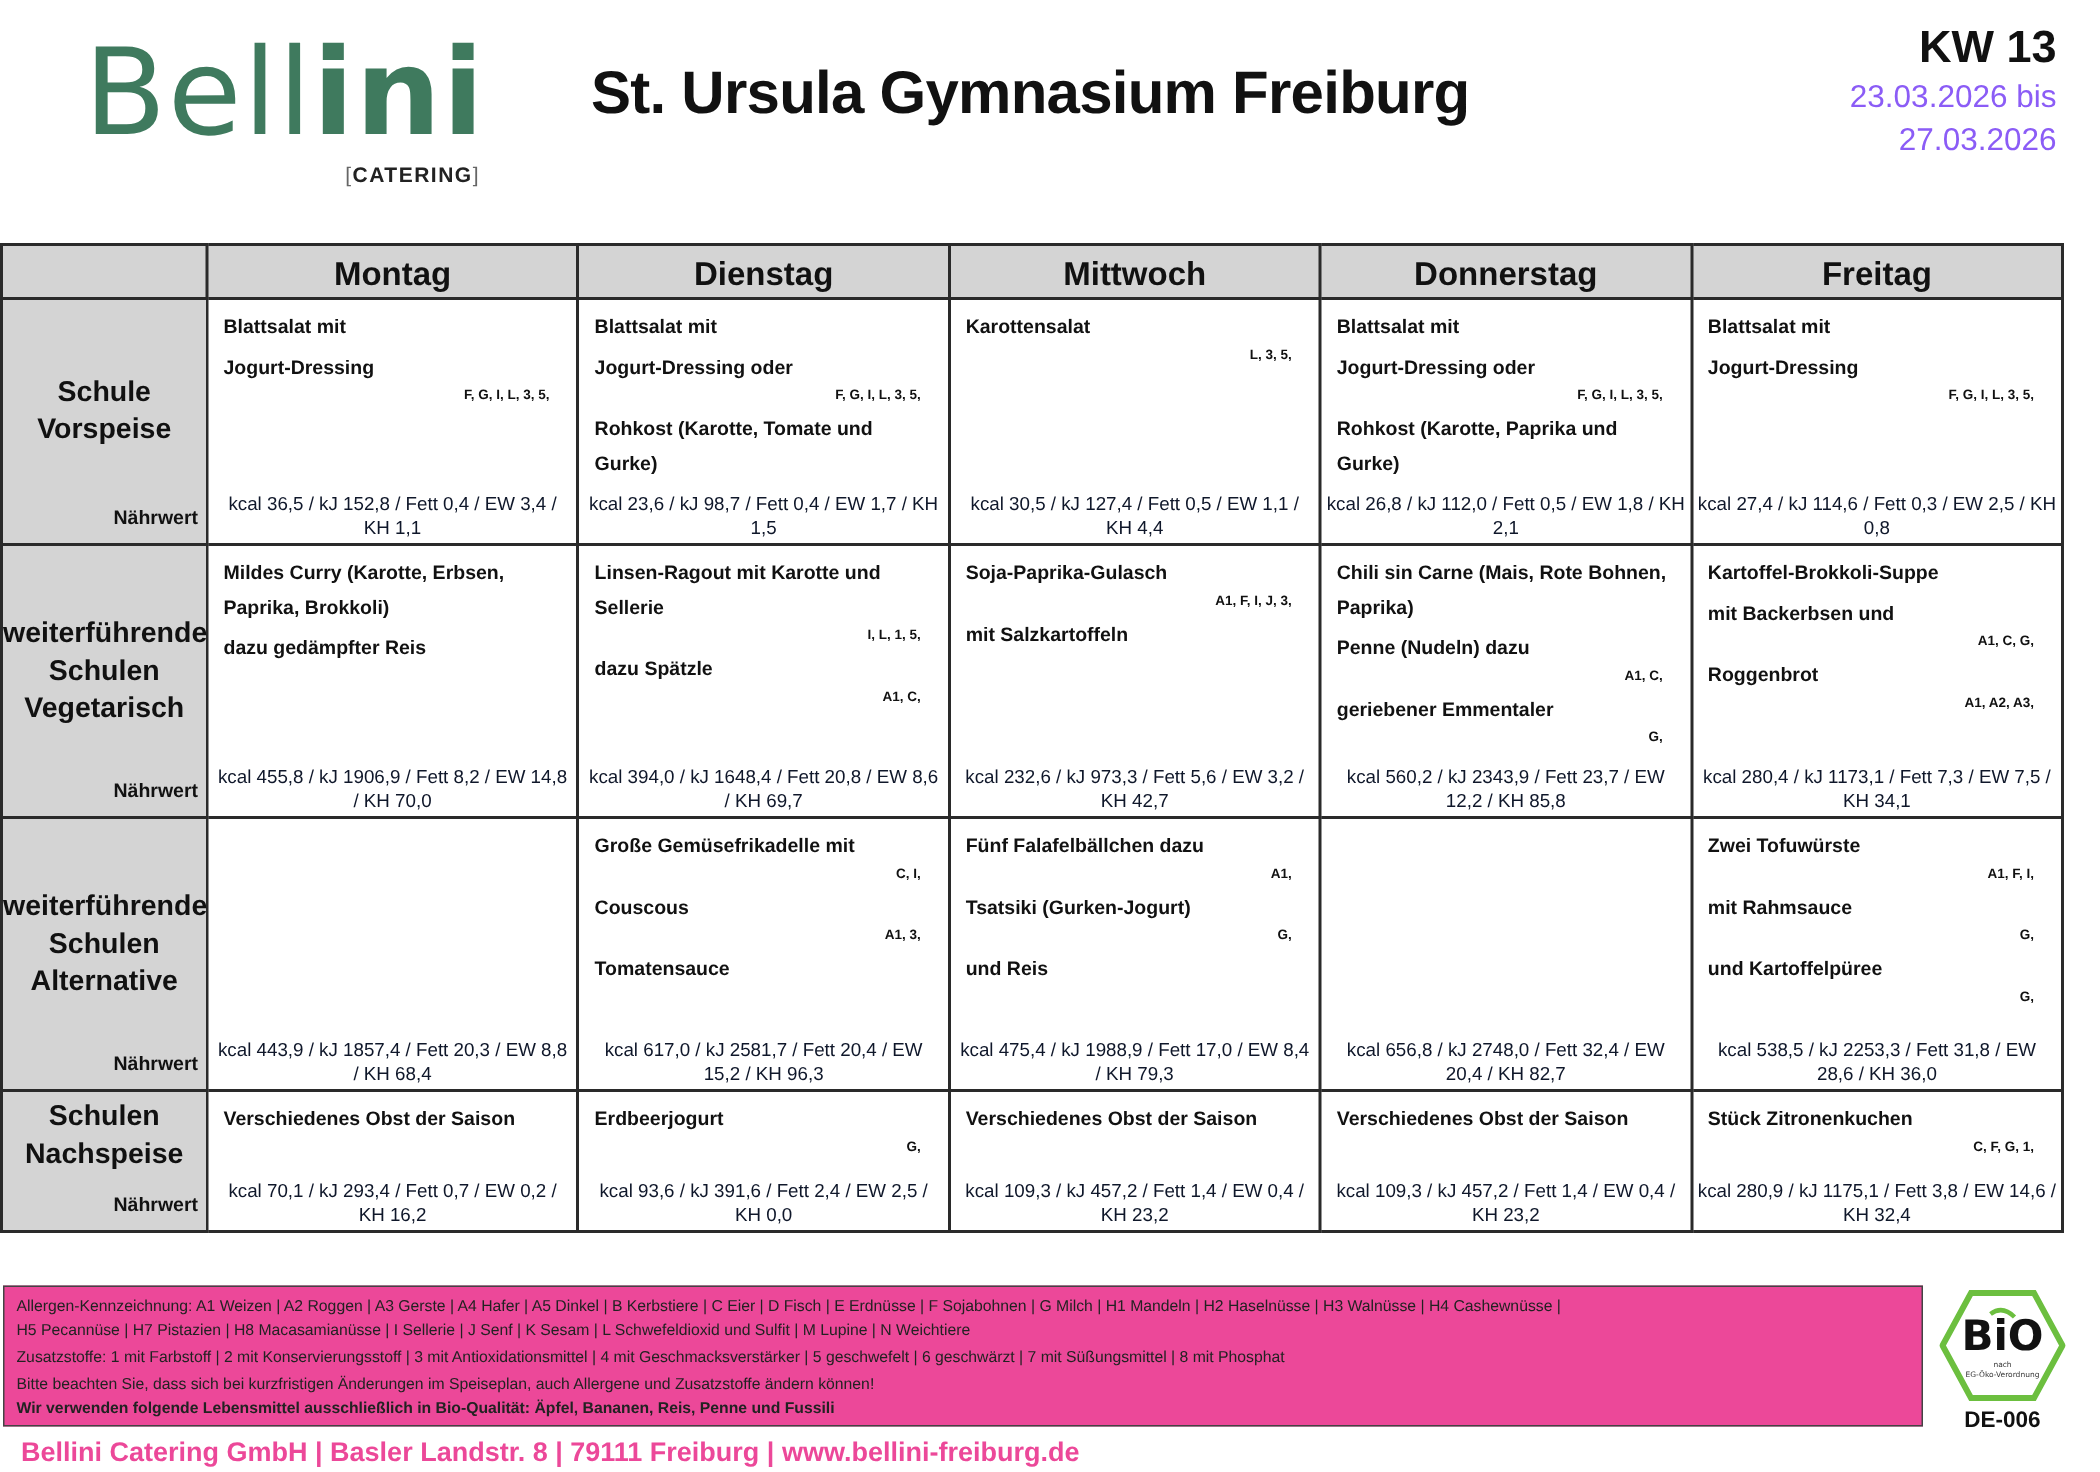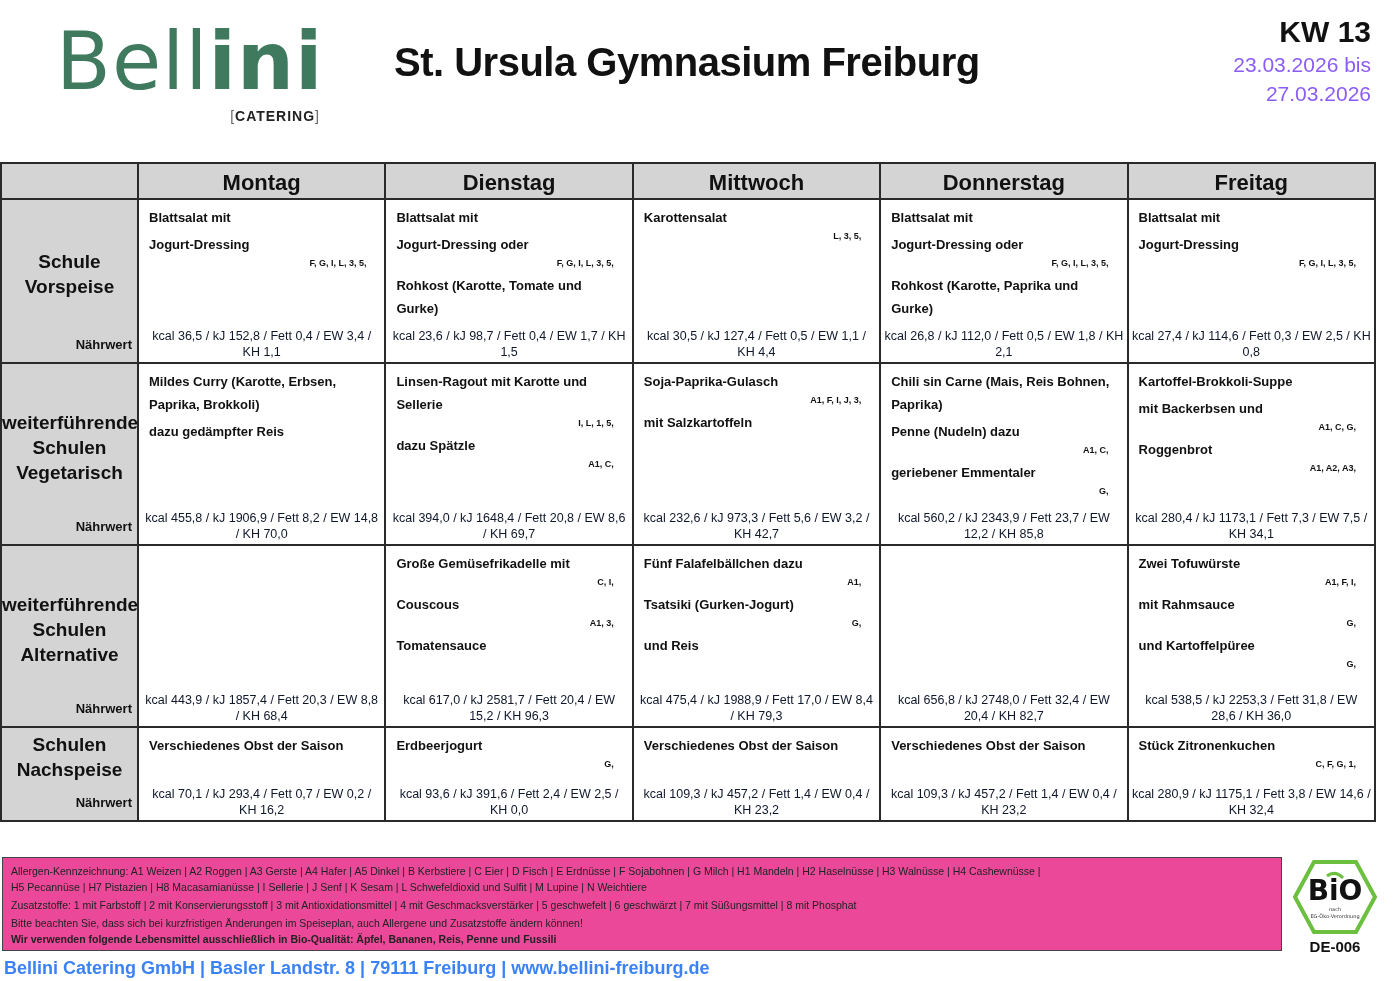--- a/index.html
+++ b/index.html
@@ -29,21 +29,21 @@
   .dish { font-size: 13px; font-weight: bold; line-height: 23px; }
   .allergen { font-size: 9px; font-weight: bold; text-align: right; line-height: 14px; padding-right: 8px; margin-bottom: 4px; }
   .gap { height: 4px; }
   .naehr { position: absolute; left: 3px; right: 3px; bottom: 2px; font-size: 12.5px; line-height: 16px; text-align: center; color: #0f172a; }
 
   
   .legend { position: absolute; left: 2px; top: 857px; width: 1280px; height: 94px; background: #ec4899; border: 1px solid #444; padding: 6px 8px; font-size: 10.5px; line-height: 14px; color: #222; }
   .legend p { margin-bottom: 2px; }
   .legend .sp { margin-top: 4px; }
   .legend .bold { font-weight: bold; }
-  .footer { position: absolute; left: 4px; top: 958px; font-size: 18px; font-weight: bold; color: #3b82f6; }
+  .footer { position: absolute; left: 14px; top: 958px; font-size: 18px; font-weight: bold; color: #ec4899; }
   .bio { position: absolute; left: 1293px; top: 860px; width: 84px; height: 74px; }
   .bio-code { position: absolute; left: 1300px; top: 938px; width: 70px; text-align: center; font-size: 15px; font-weight: bold; }
 </style>
 </head>
 <body>
 
 <div class="logo">
   <div class="logo-word"><span>Bell</span><span class="bold">ini</span></div>
   <div class="logo-sub"><span class="br">[</span><span>CATERING</span><span class="br">]</span></div>
 </div>
@@ -144,21 +144,21 @@
           <div class="naehr">kcal 394,0 / kJ 1648,4 / Fett 20,8 / EW 8,6 / KH 69,7</div>
         </td>
         <td class="cell">
           <div class="dish">Soja-Paprika-Gulasch</div>
           <div class="allergen">A1, F, I, J, 3,</div>
           <div class="dish">mit Salzkartoffeln</div>
           <div class="gap"></div>
           <div class="naehr">kcal 232,6 / kJ 973,3 / Fett 5,6 / EW 3,2 / KH 42,7</div>
         </td>
         <td class="cell">
-          <div class="dish">Chili sin Carne (Mais, Reis Bohnen, Paprika)</div>
+          <div class="dish">Chili sin Carne (Mais, Rote Bohnen, Paprika)</div>
           <div class="gap"></div>
           <div class="dish">Penne (Nudeln) dazu</div>
           <div class="allergen">A1, C,</div>
           <div class="dish">geriebener Emmentaler</div>
           <div class="allergen">G,</div>
           <div class="naehr">kcal 560,2 / kJ 2343,9 / Fett 23,7 / EW 12,2 / KH 85,8</div>
         </td>
         <td class="cell">
           <div class="dish">Kartoffel-Brokkoli-Suppe</div>
           <div class="gap"></div>

